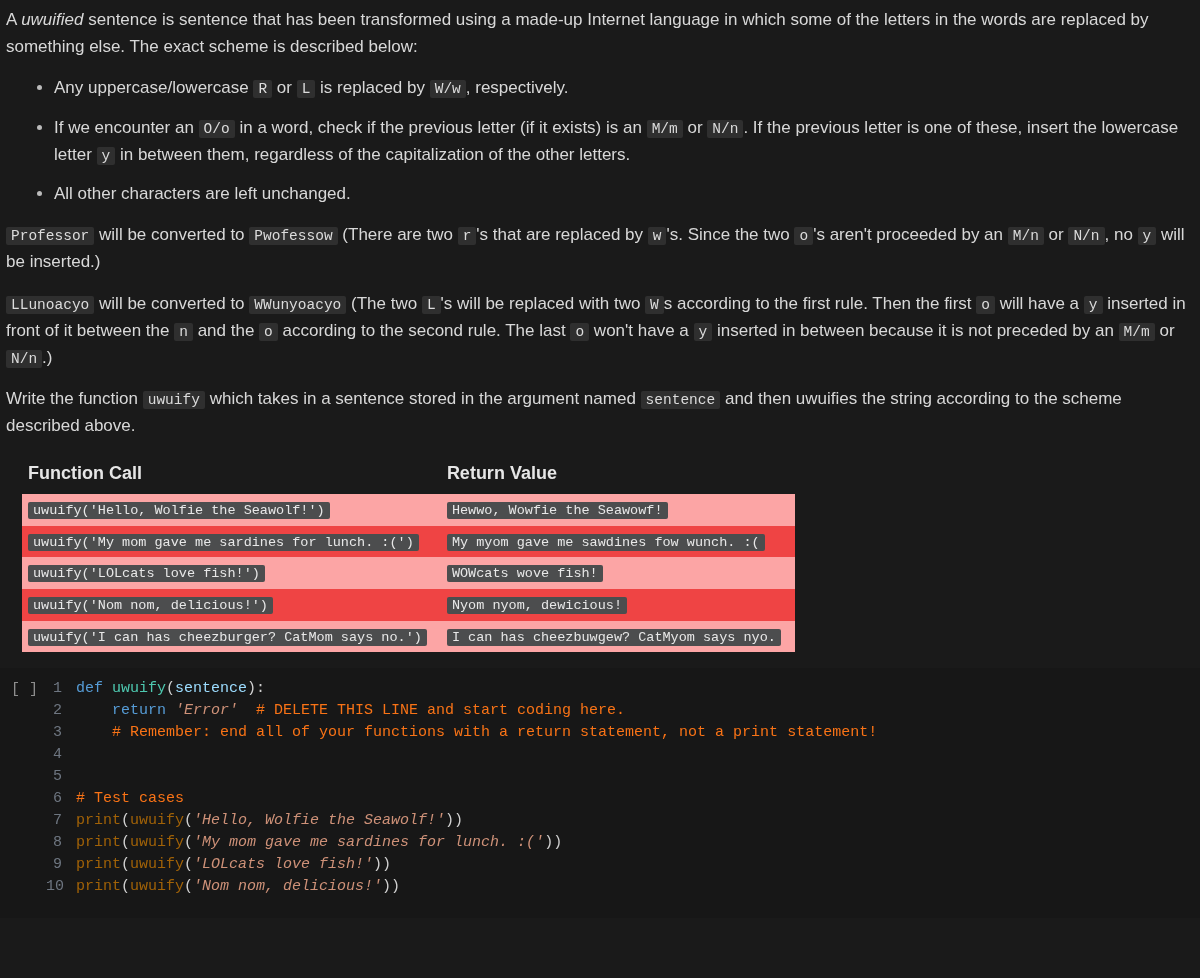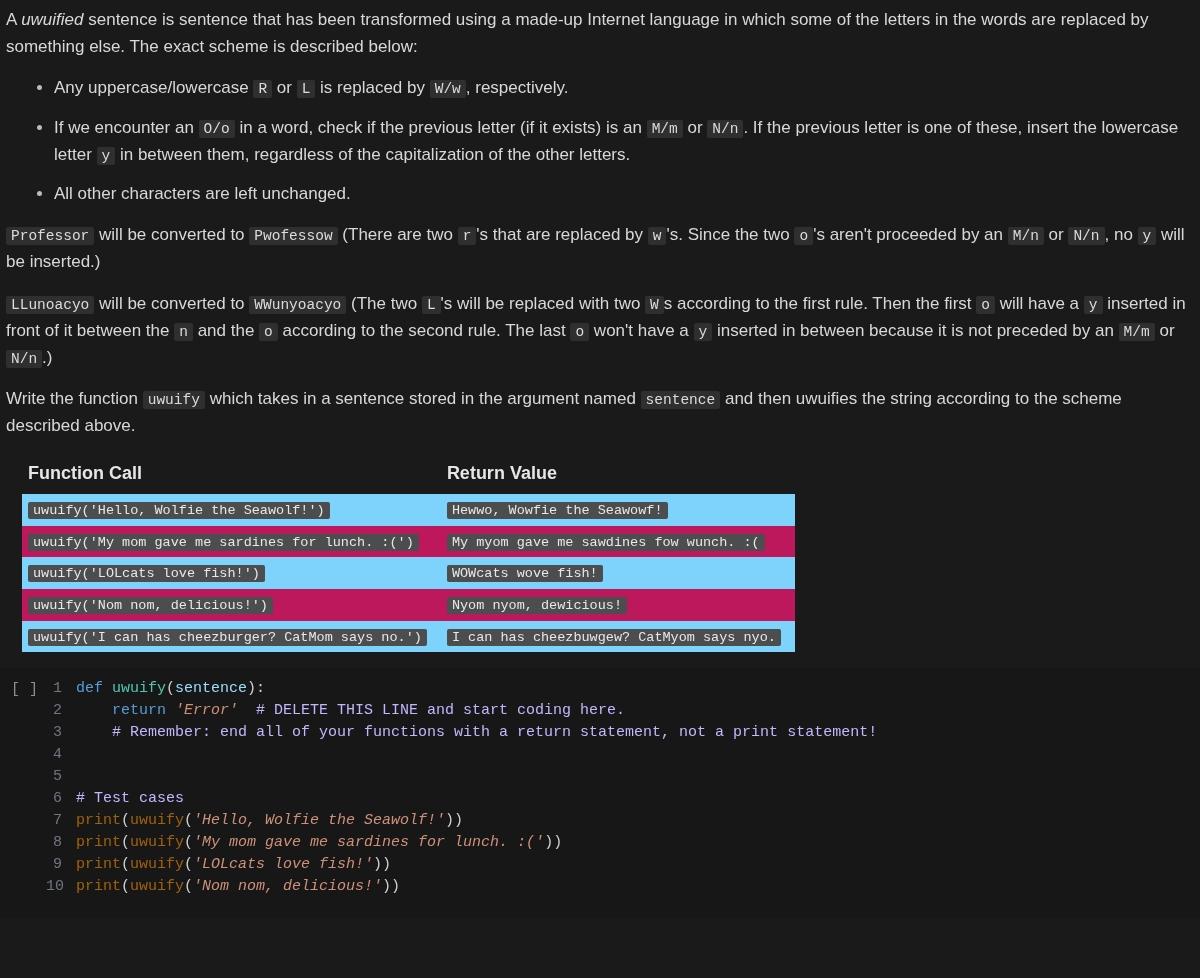--- a/index.html
+++ b/index.html
@@ -33,22 +33,22 @@
     margin: 2px 0 14px 16px;
     font-size: 14.5px;
   }
   table.examples th {
     text-align: left;
     font-weight: 700;
     color: #e6e6e6;
     padding: 6px 14px 6px 6px;
     font-size: 18px;
   }
-  table.examples tr.odd { background: #7dd3fc; margin-top: 10px; }
-  table.examples tr.even { background: #be185d; }
+  table.examples tr.odd { background: #fca5a5; margin-top: 10px; }
+  table.examples tr.even { background: #ef4444; }
   table.examples td { padding: 4px 14px 4px 6px; vertical-align: middle; }
   table.examples td code {
     font-family: "SFMono-Regular", Consolas, "Liberation Mono", Menlo, monospace;
     font-size: 13.5px;
     background: #4c4d4e;
     color: #e8e8e8;
     padding: 1px 5px;
     border-radius: 2px;
     white-space: pre;
   }
@@ -79,21 +79,21 @@
     padding-right: 14px;
     user-select: none;
     flex-shrink: 0;
   }
   .gutter div, .code-lines div { height: 22px; }
   .code-lines { white-space: pre; color: #d0d0d0; flex: 1; }
   .tok-kw    { color: #569cd6; }
   .tok-fn    { color: #4ec9b0; }
   .tok-param { color: #9cdcfe; }
   .tok-str   { color: #ce9178; font-style: italic; }
-  .tok-com   { color: #c4b5fd; }
+  .tok-com   { color: #f97316; }
   .tok-call  { color: #a16207; }
   .tok-punc  { color: #d0d0d0; }
 </style>
 </head>
 <body>
 
 <div class="page">
   <div class="content">
 
     <p>

